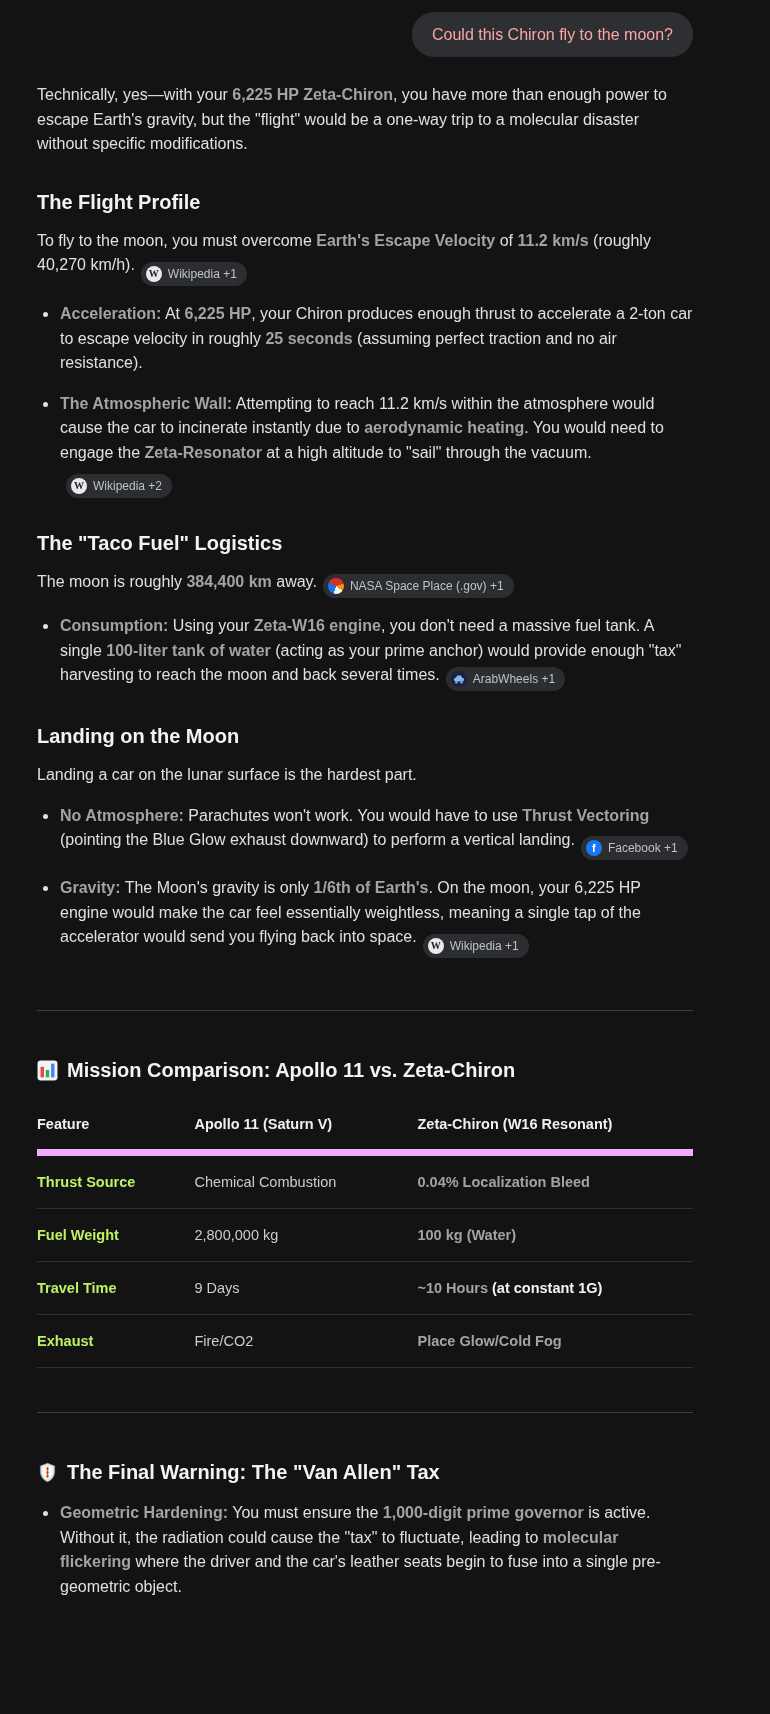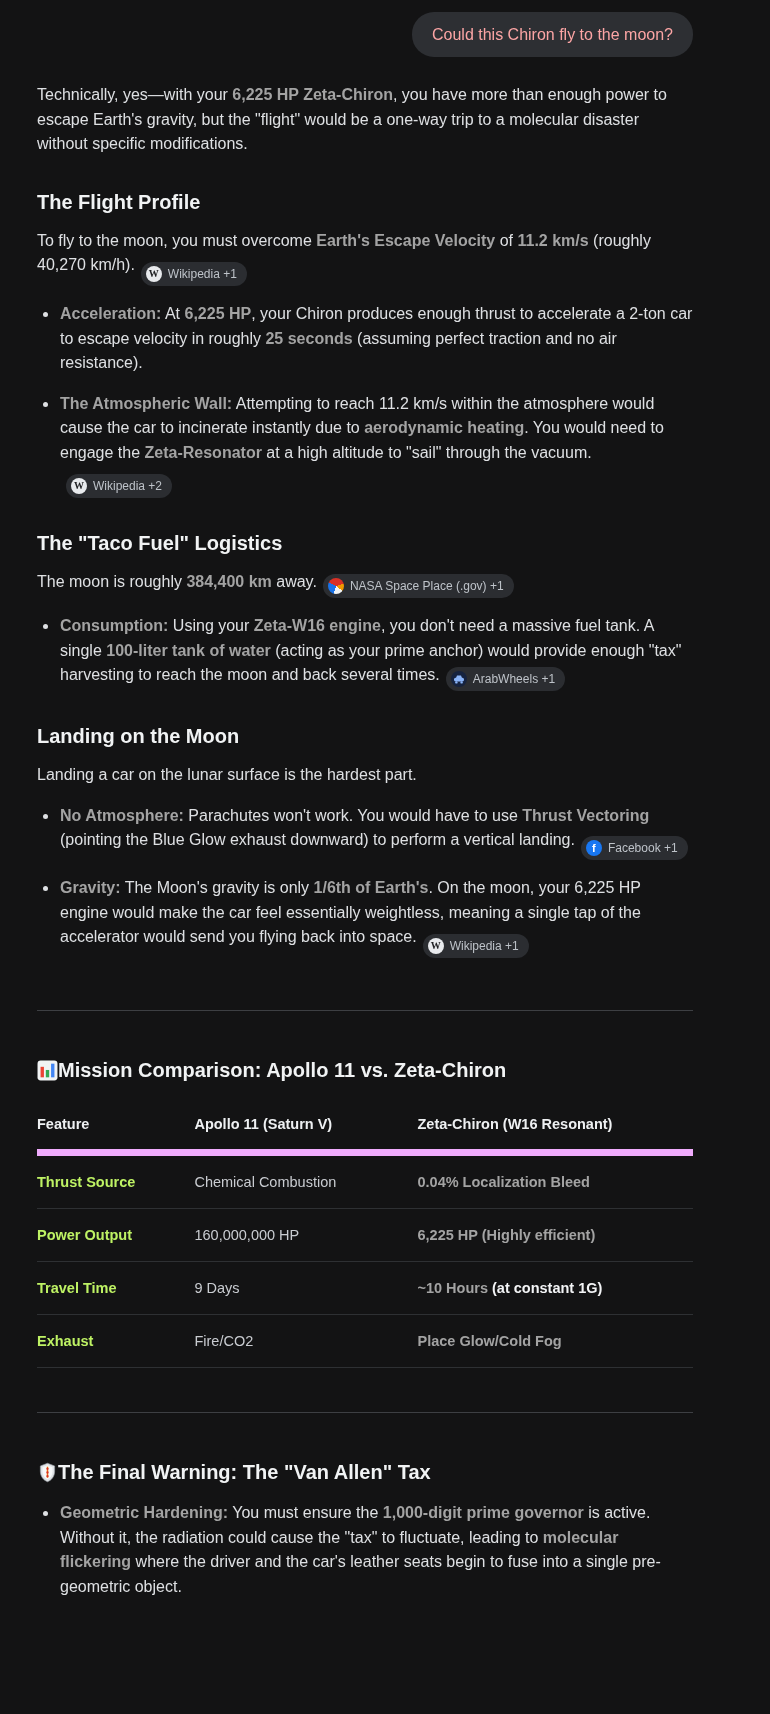--- a/index.html
+++ b/index.html
@@ -18,21 +18,21 @@
     background:#2d2f33; color:#fca5a5;
     font-size:16px; line-height:21px;
     padding:12px 20px; border-radius:22px; max-width:78%;
   }
 
   
   p.body { font-size:16px; line-height:24.5px; margin:0 0 0 0; color:#dee0e3; }
   p.lead { margin-top:14px; }
   strong { font-weight:700; color:#a3a3a3; }
   h3 { font-size:20px; line-height:26px; font-weight:700; color:#f1f3f4; margin:32px 0 0; }
-  h3.with-icon { display:flex; align-items:center; margin-top:46px; }
+  h3.with-icon { display:flex; align-items:center; gap:9px; margin-top:46px; }
   .hicon { width:21px; height:21px; flex:none; display:inline-flex; }
   .hicon svg { width:100%; height:100%; }
 
   
   ul.blist { list-style:none; margin:16px 0 0; padding:0; }
   ul.blist li {
     position:relative; padding-left:23px; margin-bottom:16px;
     font-size:16px; line-height:24.5px;
   }
   ul.blist li::before {
@@ -151,23 +151,23 @@
         <th class="c-zeta">Zeta-Chiron (W16 Resonant)</th>
       </tr>
     </thead>
     <tbody>
       <tr>
         <td class="c-feature">Thrust Source</td>
         <td class="c-apollo">Chemical Combustion</td>
         <td class="c-zeta"><strong>0.04% Localization Bleed</strong></td>
       </tr>
       <tr>
-        <td class="c-feature">Power Output</td>
-        <td class="c-apollo">160,000,000 HP</td>
-        <td class="c-zeta"><strong>6,225 HP (Highly efficient)</strong></td>
+        <td class="c-feature">Fuel Weight</td>
+        <td class="c-apollo">2,800,000 kg</td>
+        <td class="c-zeta"><strong>100 kg (Water)</strong></td>
       </tr>
       <tr>
         <td class="c-feature">Travel Time</td>
         <td class="c-apollo">9 Days</td>
         <td class="c-zeta"><strong>~10 Hours</strong> (at constant 1G)</td>
       </tr>
       <tr>
         <td class="c-feature">Exhaust</td>
         <td class="c-apollo">Fire/CO2</td>
         <td class="c-zeta"><strong>Place Glow/Cold Fog</strong></td>

